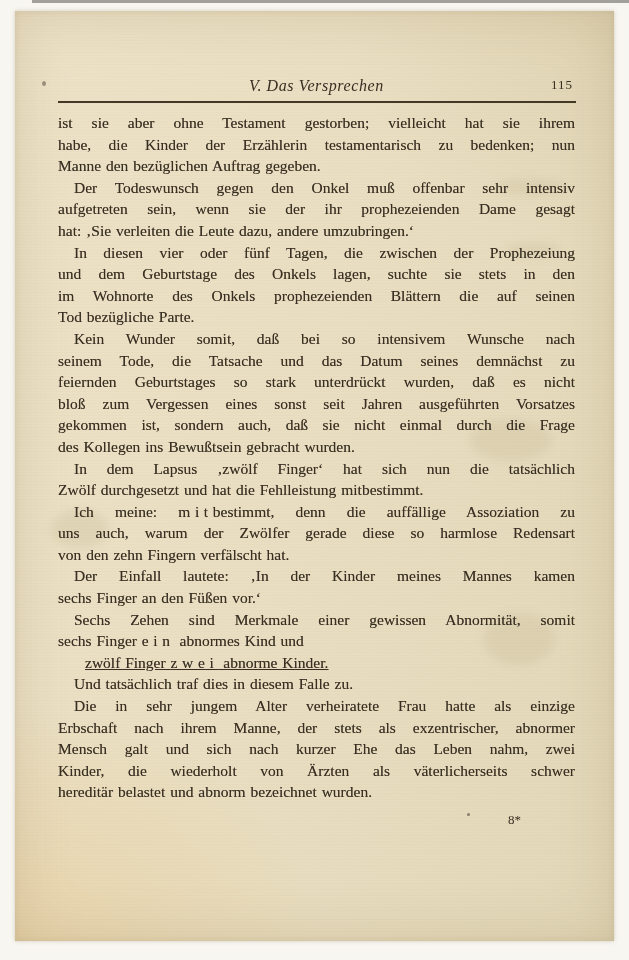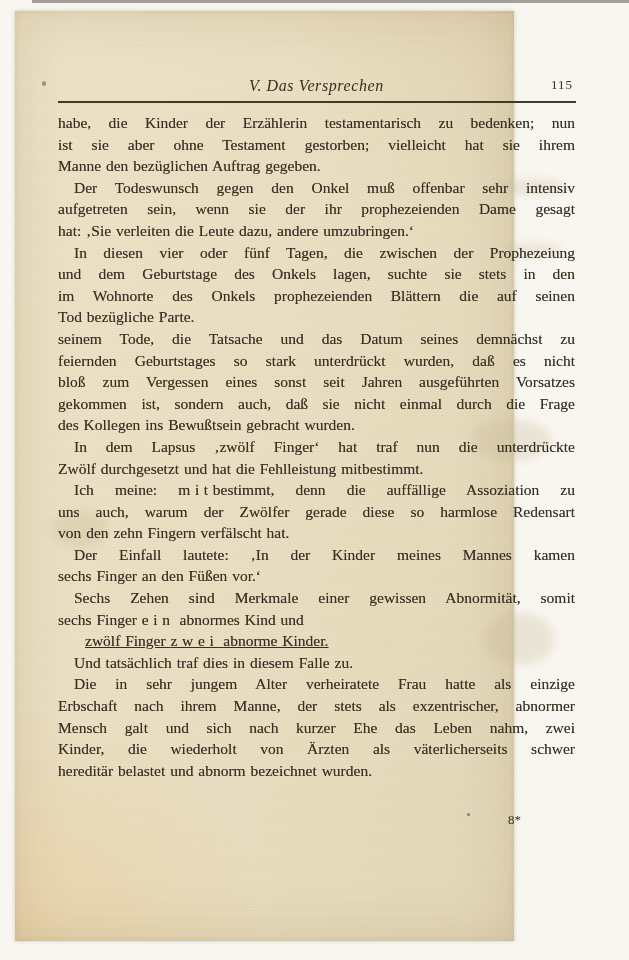--- a/index.html
+++ b/index.html
@@ -14,21 +14,21 @@
     width: 629px; height: 960px;
     overflow: hidden;
     background: var(--scan-bg);
     font-family: "Liberation Serif", "DejaVu Serif", serif;
   }
   .scan-strip {
     position: absolute; top: 0; left: 32px; right: 0; height: 3px;
     background: #93918c; opacity: .85;
   }
   .book-page {
-    position: absolute; left: 15px; top: 11px; width: 499px; height: 930px;
+    position: absolute; left: 15px; top: 11px; width: 599px; height: 930px;
     background:
       radial-gradient(120% 60% at 0% 100%, rgba(226,187,118,0.30), rgba(226,187,118,0) 42%),
       radial-gradient(90% 50% at 100% 0%, rgba(180,160,115,0.12), rgba(180,160,115,0) 50%),
       repeating-linear-gradient(0deg, rgba(120,100,60,0.025) 0 1px, rgba(0,0,0,0) 1px 3px),
       linear-gradient(105deg, #ede2c7 0%, var(--paper) 48%, #e2d7b8 100%);
     box-shadow:
       inset 0 0 55px rgba(135,110,65,0.20),
       inset 0 0 6px rgba(150,125,80,0.18),
       0 0 4px rgba(90,80,60,0.25);
   }
@@ -102,44 +102,45 @@
 
   <div class="running-header">
     <div class="running-title">V. Das Versprechen</div>
     <div class="page-number">115</div>
   </div>
 
   <div class="header-rule"></div>
 
   <div class="body-text">
       <div class="para ind-none">
+        <div class="line">ist sie aber ohne Testament gestorben; vielleicht hat sie ihrem</div>
         <div class="line first">habe, die Kinder der Erzählerin testamentarisch zu bedenken; nun</div>
-        <div class="line">ist sie aber ohne Testament gestorben; vielleicht hat sie ihrem</div>
         <div class="line last">Manne den bezüglichen Auftrag gegeben.</div>
       </div>
       <div class="para ind-normal">
         <div class="line first">Der Todeswunsch gegen den Onkel muß offenbar sehr intensiv</div>
         <div class="line">aufgetreten sein, wenn sie der ihr prophezeienden Dame gesagt</div>
         <div class="line last">hat: ‚Sie verleiten die Leute dazu, andere umzubringen.‘</div>
       </div>
       <div class="para ind-normal">
         <div class="line first">In diesen vier oder fünf Tagen, die zwischen der Prophezeiung</div>
         <div class="line">und dem Geburtstage des Onkels lagen, suchte sie stets in den</div>
         <div class="line">im Wohnorte des Onkels prophezeienden Blättern die auf seinen</div>
         <div class="line last">Tod bezügliche Parte.</div>
       </div>
       <div class="para ind-normal">
+        <div class="line first">Kein Wunder somit, daß bei so intensivem Wunsche nach</div>
         <div class="line">seinem Tode, die Tatsache und das Datum seines demnächst zu</div>
         <div class="line">feiernden Geburtstages so stark unterdrückt wurden, daß es nicht</div>
         <div class="line">bloß zum Vergessen eines sonst seit Jahren ausgeführten Vorsatzes</div>
         <div class="line">gekommen ist, sondern auch, daß sie nicht einmal durch die Frage</div>
         <div class="line last">des Kollegen ins Bewußtsein gebracht wurden.</div>
       </div>
       <div class="para ind-normal">
-        <div class="line first">In dem Lapsus ‚zwölf Finger‘ hat traf nun die unterdrückte</div>
+        <div class="line first">In dem Lapsus ‚zwölf Finger‘ hat sich nun die tatsächlich</div>
         <div class="line last">Zwölf durchgesetzt und hat die Fehlleistung mitbestimmt.</div>
       </div>
       <div class="para ind-normal">
         <div class="line first">Ich meine: <span class="sperr">mit</span>bestimmt, denn die auffällige Assoziation zu</div>
         <div class="line">uns auch, warum der Zwölfer gerade diese so harmlose Redensart</div>
         <div class="line last">von den zehn Fingern verfälscht hat.</div>
       </div>
       <div class="para ind-normal">
         <div class="line first">Der Einfall lautete: ‚In der Kinder meines Mannes kamen</div>
         <div class="line last">sechs Finger an den Füßen vor.‘</div>

